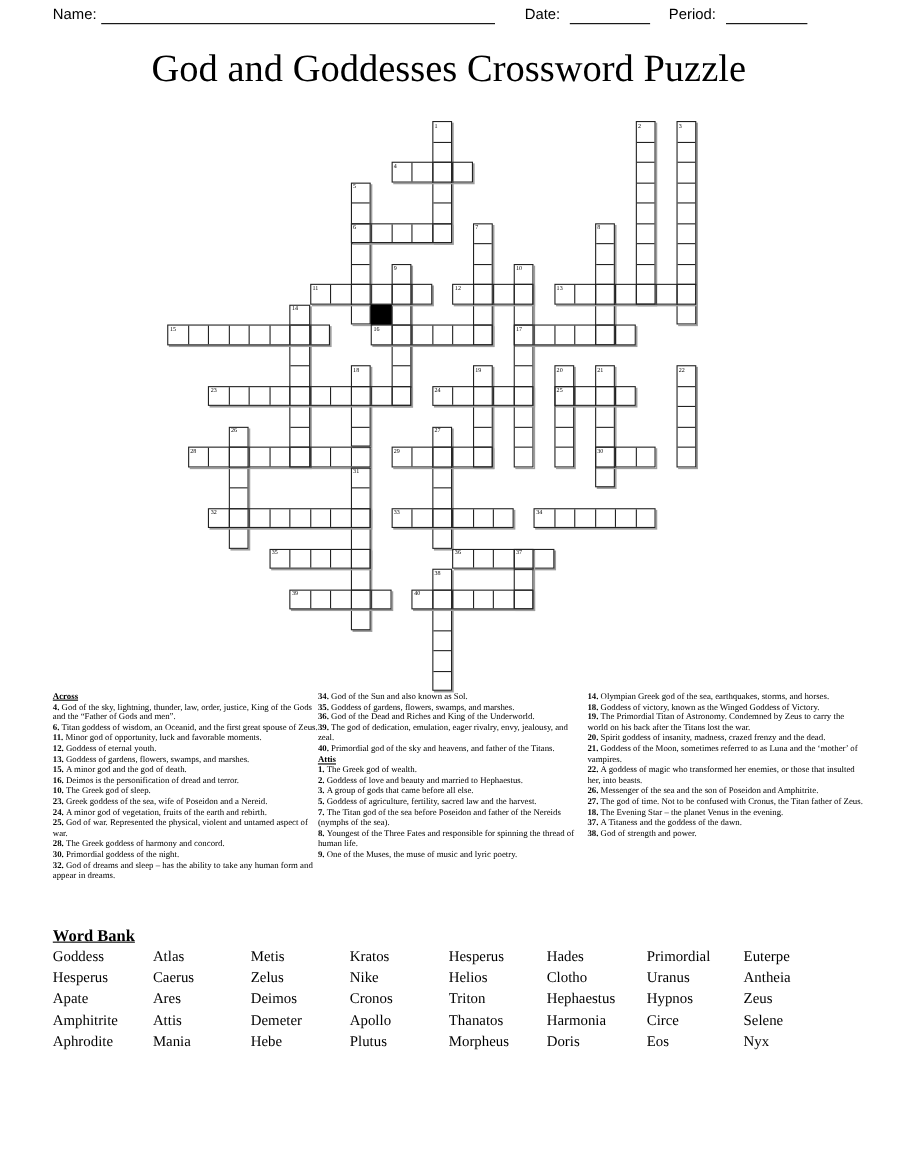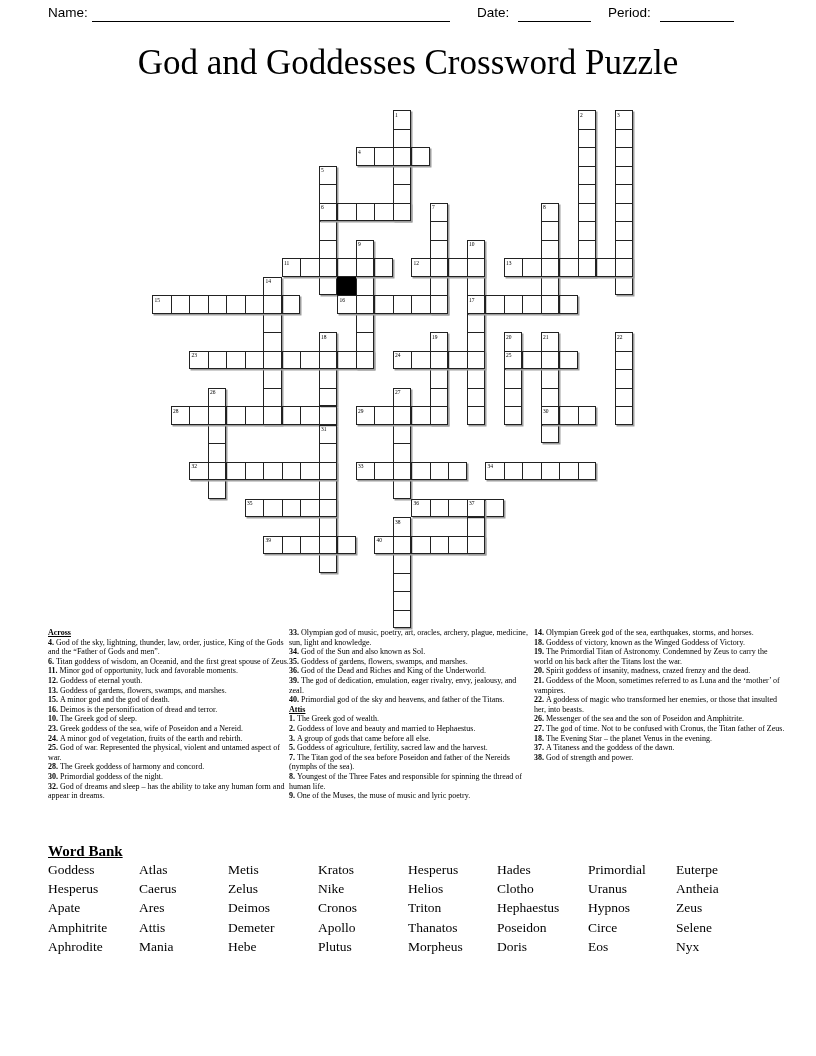--- a/index.html
+++ b/index.html
@@ -387,21 +387,20 @@
         <p class="clue"><b>16. </b>Deimos is the personification of dread and terror.</p>
         <p class="clue"><b>10. </b>The Greek god of sleep.</p>
         <p class="clue"><b>23. </b>Greek goddess of the sea, wife of Poseidon and a Nereid.</p>
         <p class="clue"><b>24. </b>A minor god of vegetation, fruits of the earth and rebirth.</p>
         <p class="clue"><b>25. </b>God of war. Represented the physical, violent and untamed aspect of war.</p>
         <p class="clue"><b>28. </b>The Greek goddess of harmony and concord.</p>
         <p class="clue"><b>30. </b>Primordial goddess of the night.</p>
         <p class="clue"><b>32. </b>God of dreams and sleep – has the ability to take any human form and appear in dreams.</p>
       </div>
       <div class="clue-col" style="left: 289px; width: 244px;">
-        <p class="clue"><b>33. </b>Olympian god of music, poetry, art, oracles, archery, plague, medicine, sun, light and knowledge.</p>
         <p class="clue"><b>34. </b>God of the Sun and also known as Sol.</p>
         <p class="clue"><b>35. </b>Goddess of gardens, flowers, swamps, and marshes.</p>
         <p class="clue"><b>36. </b>God of the Dead and Riches and King of the Underworld.</p>
         <p class="clue"><b>39. </b>The god of dedication, emulation, eager rivalry, envy, jealousy, and zeal.</p>
         <p class="clue"><b>40. </b>Primordial god of the sky and heavens, and father of the Titans.</p>
         <p class="clue-head">Attis</p>
         <p class="clue"><b>1. </b>The Greek god of wealth.</p>
         <p class="clue"><b>2. </b>Goddess of love and beauty and married to Hephaestus.</p>
         <p class="clue"><b>3. </b>A group of gods that came before all else.</p>
         <p class="clue"><b>5. </b>Goddess of agriculture, fertility, sacred law and the harvest.</p>
@@ -448,21 +447,21 @@
       <span>Cronos</span>
       <span>Triton</span>
       <span>Hephaestus</span>
       <span>Hypnos</span>
       <span>Zeus</span>
       <span>Amphitrite</span>
       <span>Attis</span>
       <span>Demeter</span>
       <span>Apollo</span>
       <span>Thanatos</span>
-      <span>Poseidon</span>
+      <span>Harmonia</span>
       <span>Circe</span>
       <span>Selene</span>
       <span>Aphrodite</span>
       <span>Mania</span>
       <span>Hebe</span>
       <span>Plutus</span>
       <span>Morpheus</span>
       <span>Doris</span>
       <span>Eos</span>
       <span>Nyx</span>

